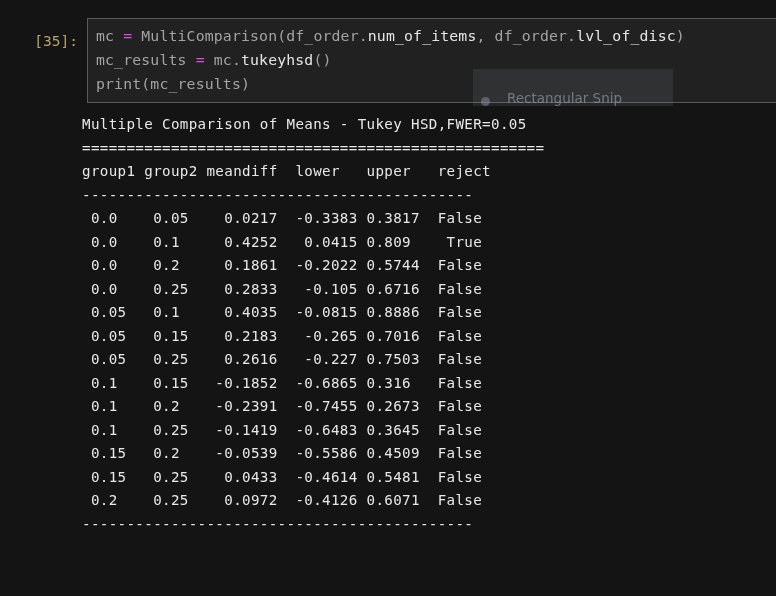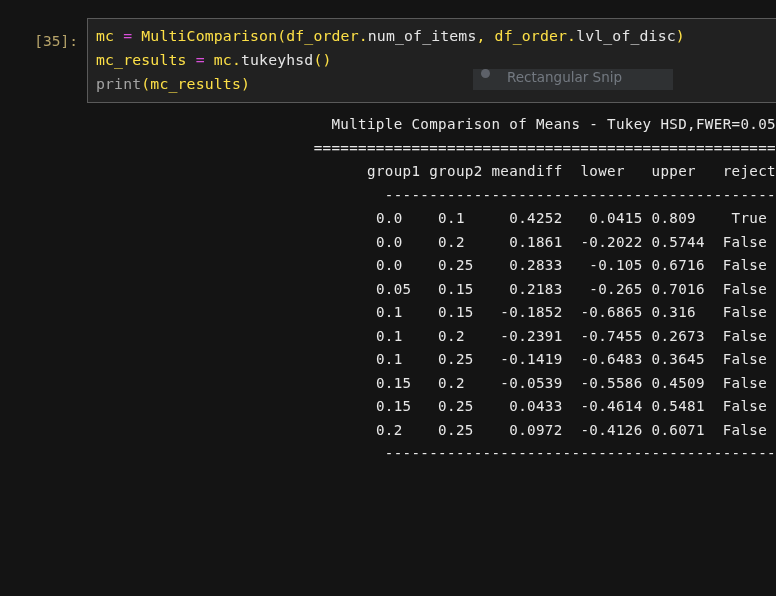--- a/index.html
+++ b/index.html
@@ -60,32 +60,32 @@
     font-size: 14.8px;
     line-height: 24px;
     letter-spacing: 0.15px;
     color: #d4d4d4;
     white-space: pre;
   }
 
   .tok-op      { color: #d94fd9; }
   .tok-attr    { color: #e5e5e5; }
   .tok-builtin { color: #a3a3a3; }
-  .tok-plain   { color: #fde047; }
+  .tok-plain   { color: #a3a3a3; }
 
   
   .snip-overlay {
     position: absolute;
     left: 385px;
     top: 50px;
     width: 200px;
-    height: 21px;
+    height: 37px;
     background: rgba(120, 130, 145, 0.17);
     display: flex;
-    align-items: flex-start;
+    align-items: flex-end;
     padding-left: 8px;
     box-sizing: border-box;
     pointer-events: none;
   }
   .snip-dot {
     width: 9px;
     height: 9px;
     border-radius: 50%;
     background: rgba(150, 158, 170, 0.45);
     flex: 0 0 auto;
@@ -107,21 +107,20 @@
     display: flex;
     align-items: flex-start;
   }
   .output-prompt {
     width: 75px;
     flex: 0 0 auto;
   }
   .output-body {
     flex: 1 1 auto;
     padding-left: 7px;
-    text-align: right;
   }
   .out-line {
     font-family: "DejaVu Sans Mono", "Liberation Mono", monospace;
     font-size: 14.2px;
     line-height: 23.5px;
     letter-spacing: 0.35px;
     color: #e8e8e8;
     white-space: pre;
   }
 </style>
@@ -148,24 +147,27 @@
   </div>
 
   <div class="output-row">
     <div class="output-prompt"></div>
     <div class="output-body">
       <div class="out-line">Multiple Comparison of Means - Tukey HSD,FWER=0.05</div>
       <div class="out-line">====================================================</div>
       <div class="out-line">group1 group2 meandiff  lower   upper   reject</div>
       <div class="out-line">--------------------------------------------</div>
       <div id="output-rows">
+          <div class="out-line"> 0.0    0.05    0.0217  -0.3383 0.3817  False </div>
           <div class="out-line"> 0.0    0.1     0.4252   0.0415 0.809    True </div>
           <div class="out-line"> 0.0    0.2     0.1861  -0.2022 0.5744  False </div>
           <div class="out-line"> 0.0    0.25    0.2833   -0.105 0.6716  False </div>
+          <div class="out-line"> 0.05   0.1     0.4035  -0.0815 0.8886  False </div>
           <div class="out-line"> 0.05   0.15    0.2183   -0.265 0.7016  False </div>
+          <div class="out-line"> 0.05   0.25    0.2616   -0.227 0.7503  False </div>
           <div class="out-line"> 0.1    0.15   -0.1852  -0.6865 0.316   False </div>
           <div class="out-line"> 0.1    0.2    -0.2391  -0.7455 0.2673  False </div>
           <div class="out-line"> 0.1    0.25   -0.1419  -0.6483 0.3645  False </div>
           <div class="out-line"> 0.15   0.2    -0.0539  -0.5586 0.4509  False </div>
           <div class="out-line"> 0.15   0.25    0.0433  -0.4614 0.5481  False </div>
           <div class="out-line"> 0.2    0.25    0.0972  -0.4126 0.6071  False </div>
         </div>
       <div class="out-line">--------------------------------------------</div>
     </div>
   </div>

